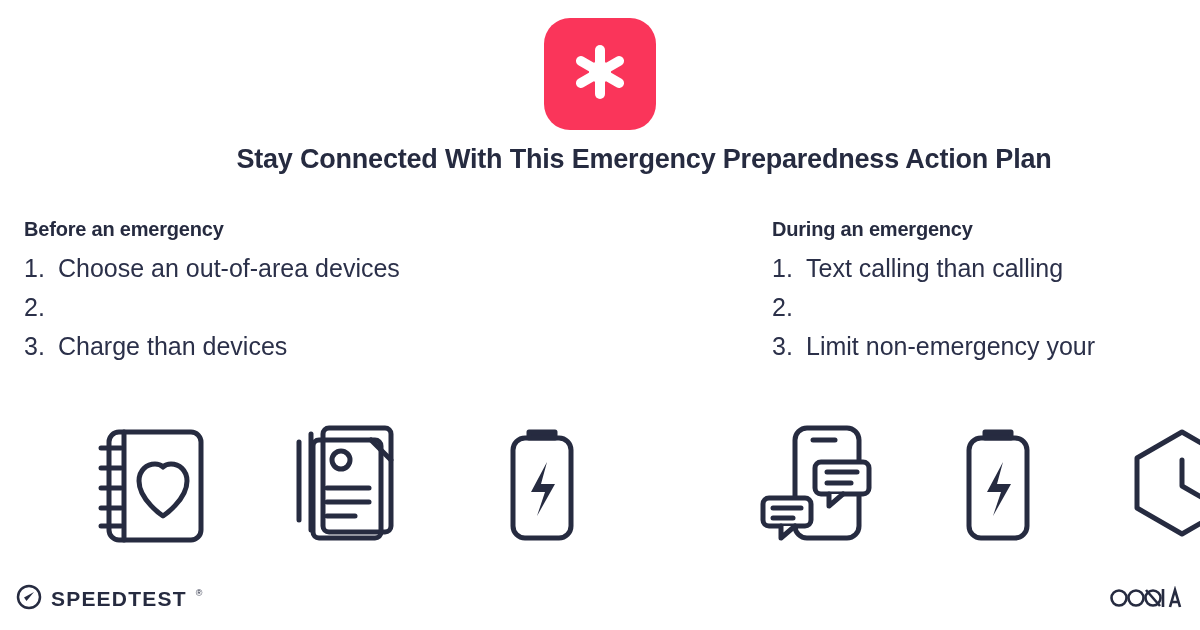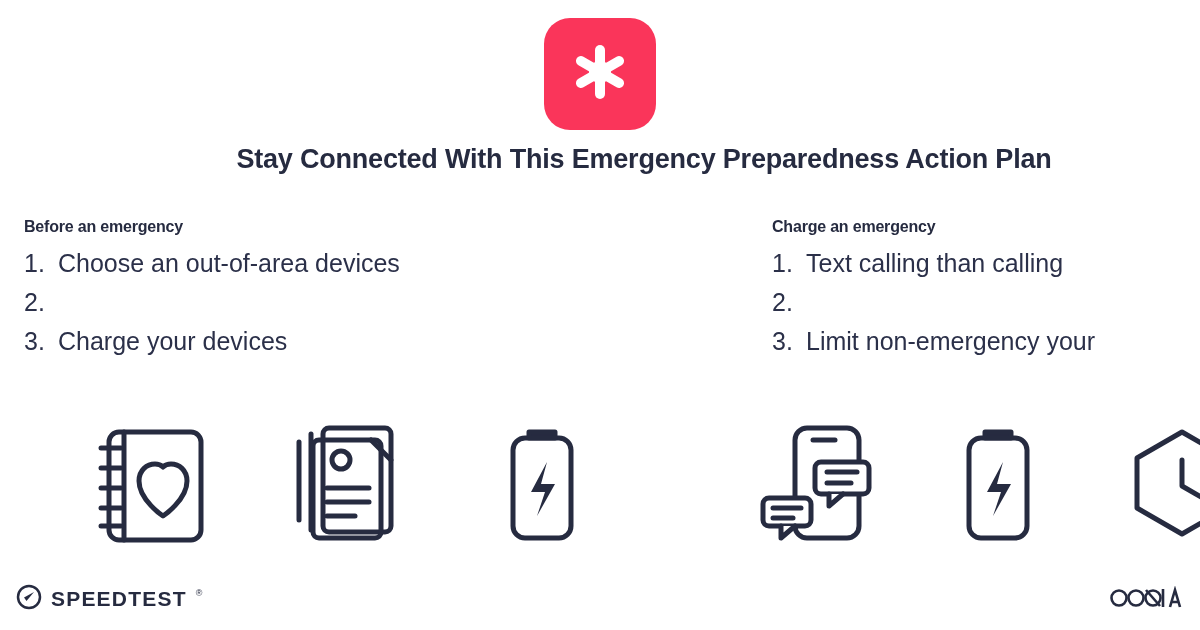--- a/index.html
+++ b/index.html
@@ -52,21 +52,21 @@
 
   
   .col {
     position: absolute;
     top: 218px;
   }
   .col-left  { left: 24px;  width: 720px; }
   .col-right { left: 772px; width: 420px; }
 
   .col-head {
-    font-size: 16px;
+    font-size: 20px;
     font-weight: bold;
     color: #262b40;
     margin: 0 0 8px 0;
     letter-spacing: -0.2px;
   }
   ol.items {
     list-style: none;
     margin: 0;
     padding: 0;
   }
@@ -154,27 +154,27 @@
     <ol class="items">
       <li>
         <span class="num">1.</span>
         <span>Choose an out-of-area devices</span>
       </li>
       <li>
         <span class="num">2.</span>
       </li>
       <li>
         <span class="num">3.</span>
-        <span>Charge your devices</span>
+        <span>Charge than devices</span>
       </li>
     </ol>
   </div>
 
   <div class="col col-right">
-    <div class="col-head">Charge an emergency</div>
+    <div class="col-head">During an emergency</div>
     <ol class="items">
       <li>
         <span class="num">1.</span>
         <span>Text calling than calling</span>
       </li>
       <li>
         <span class="num">2.</span>
       </li>
       <li>
         <span class="num">3.</span>

